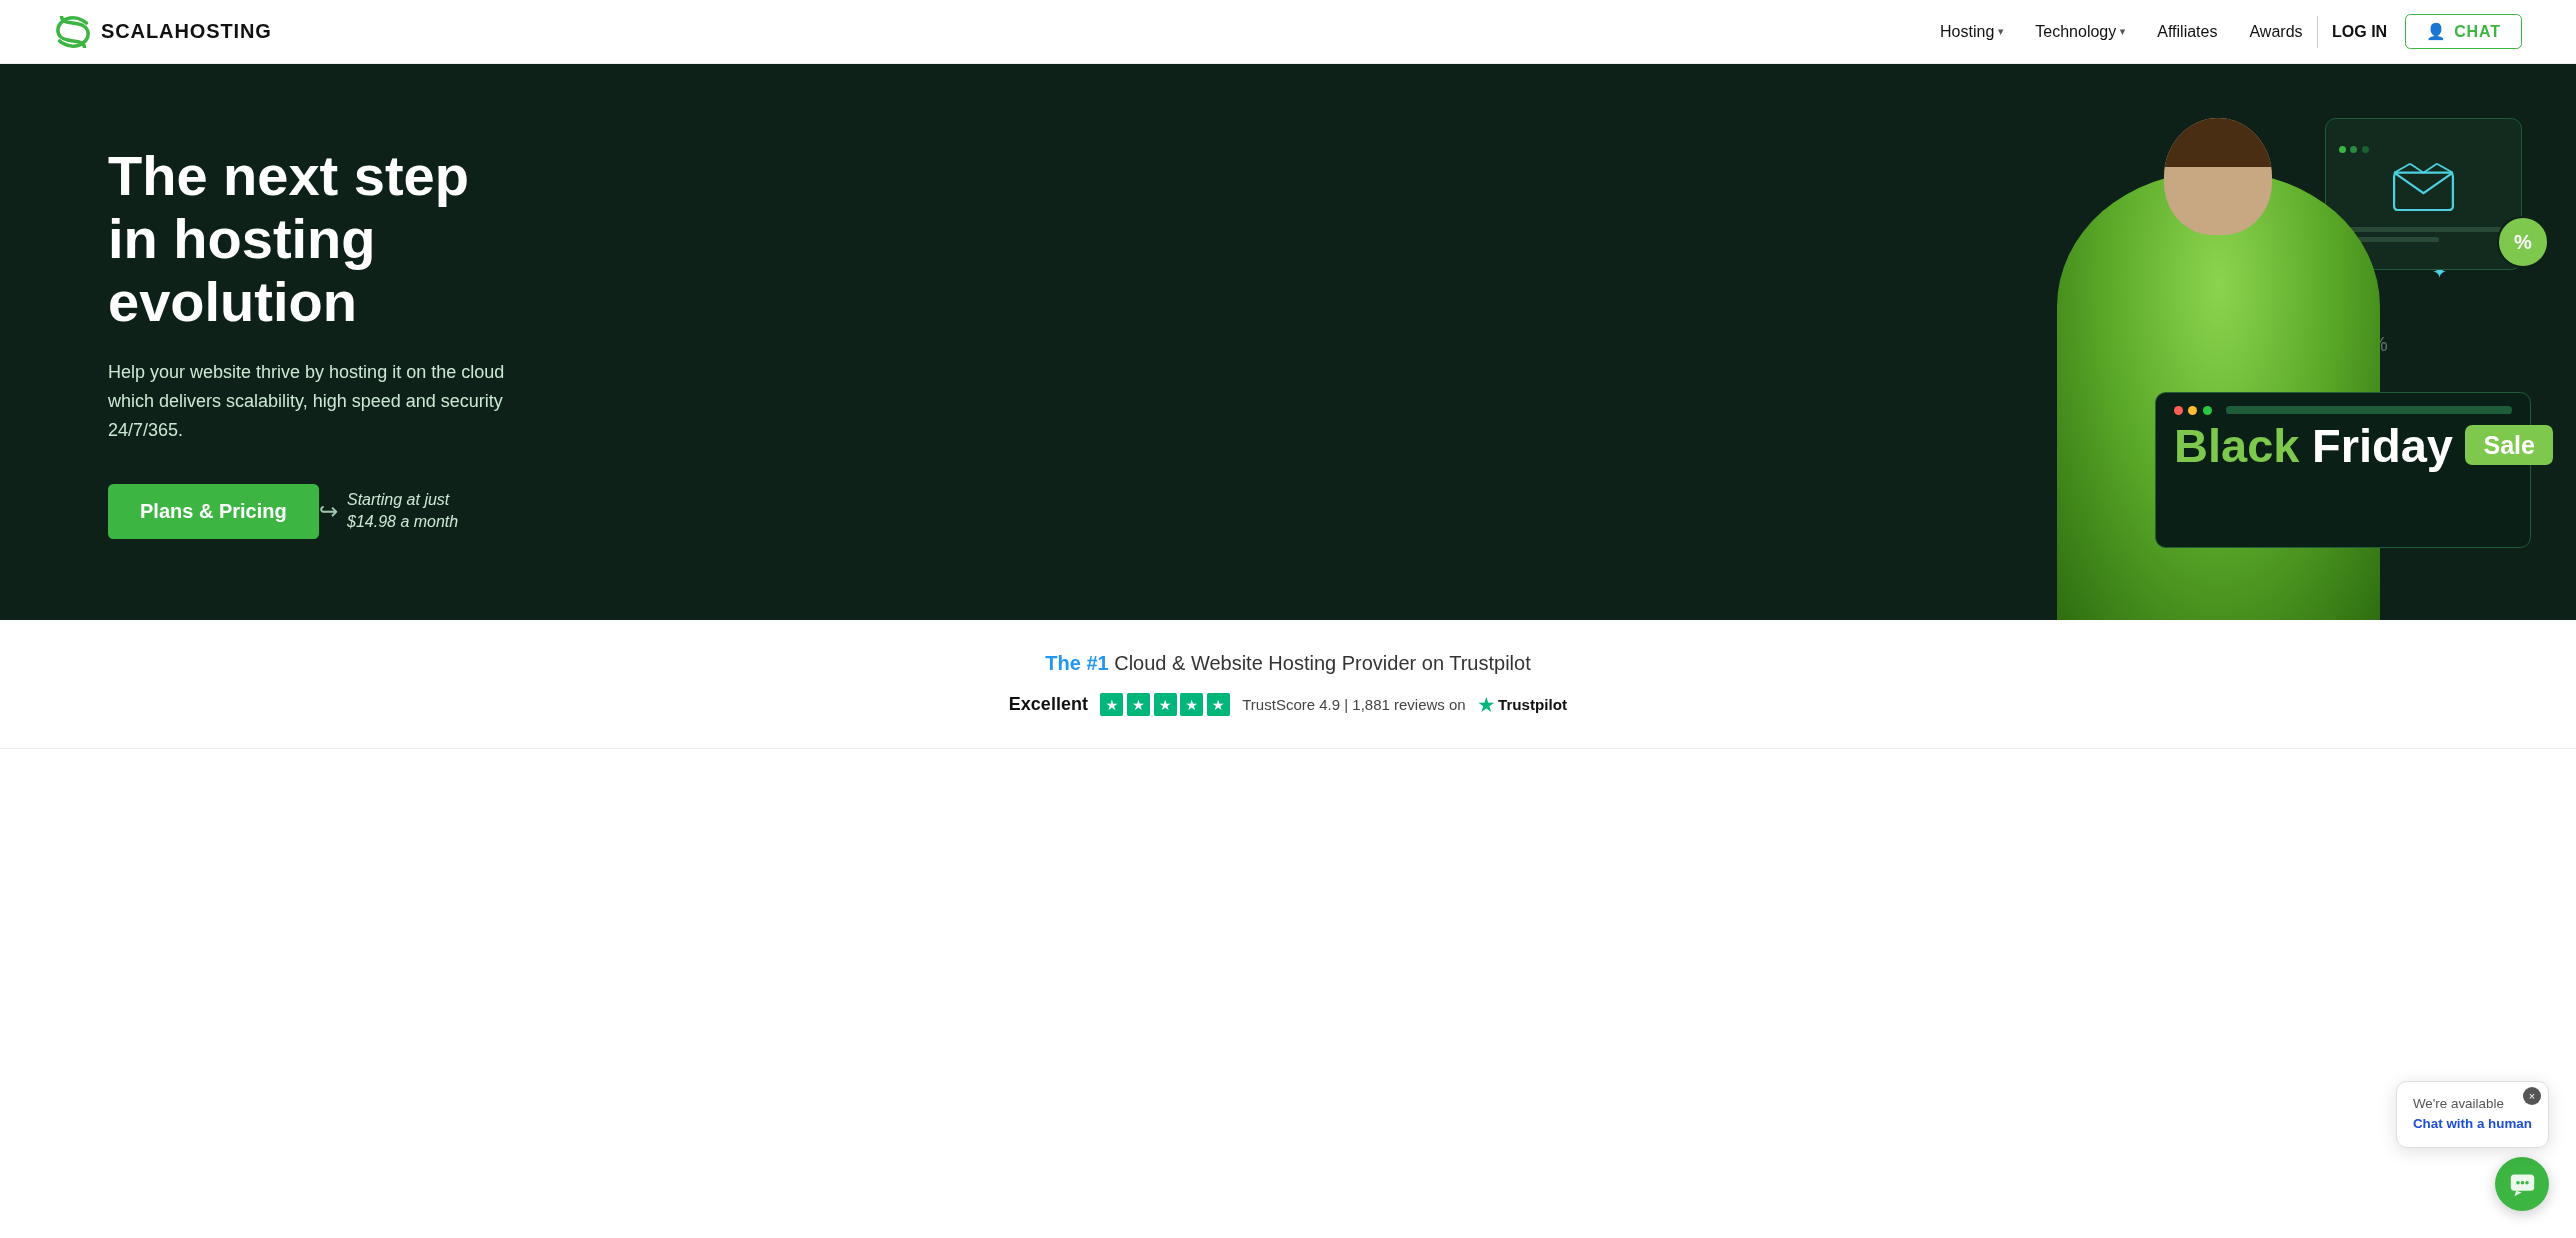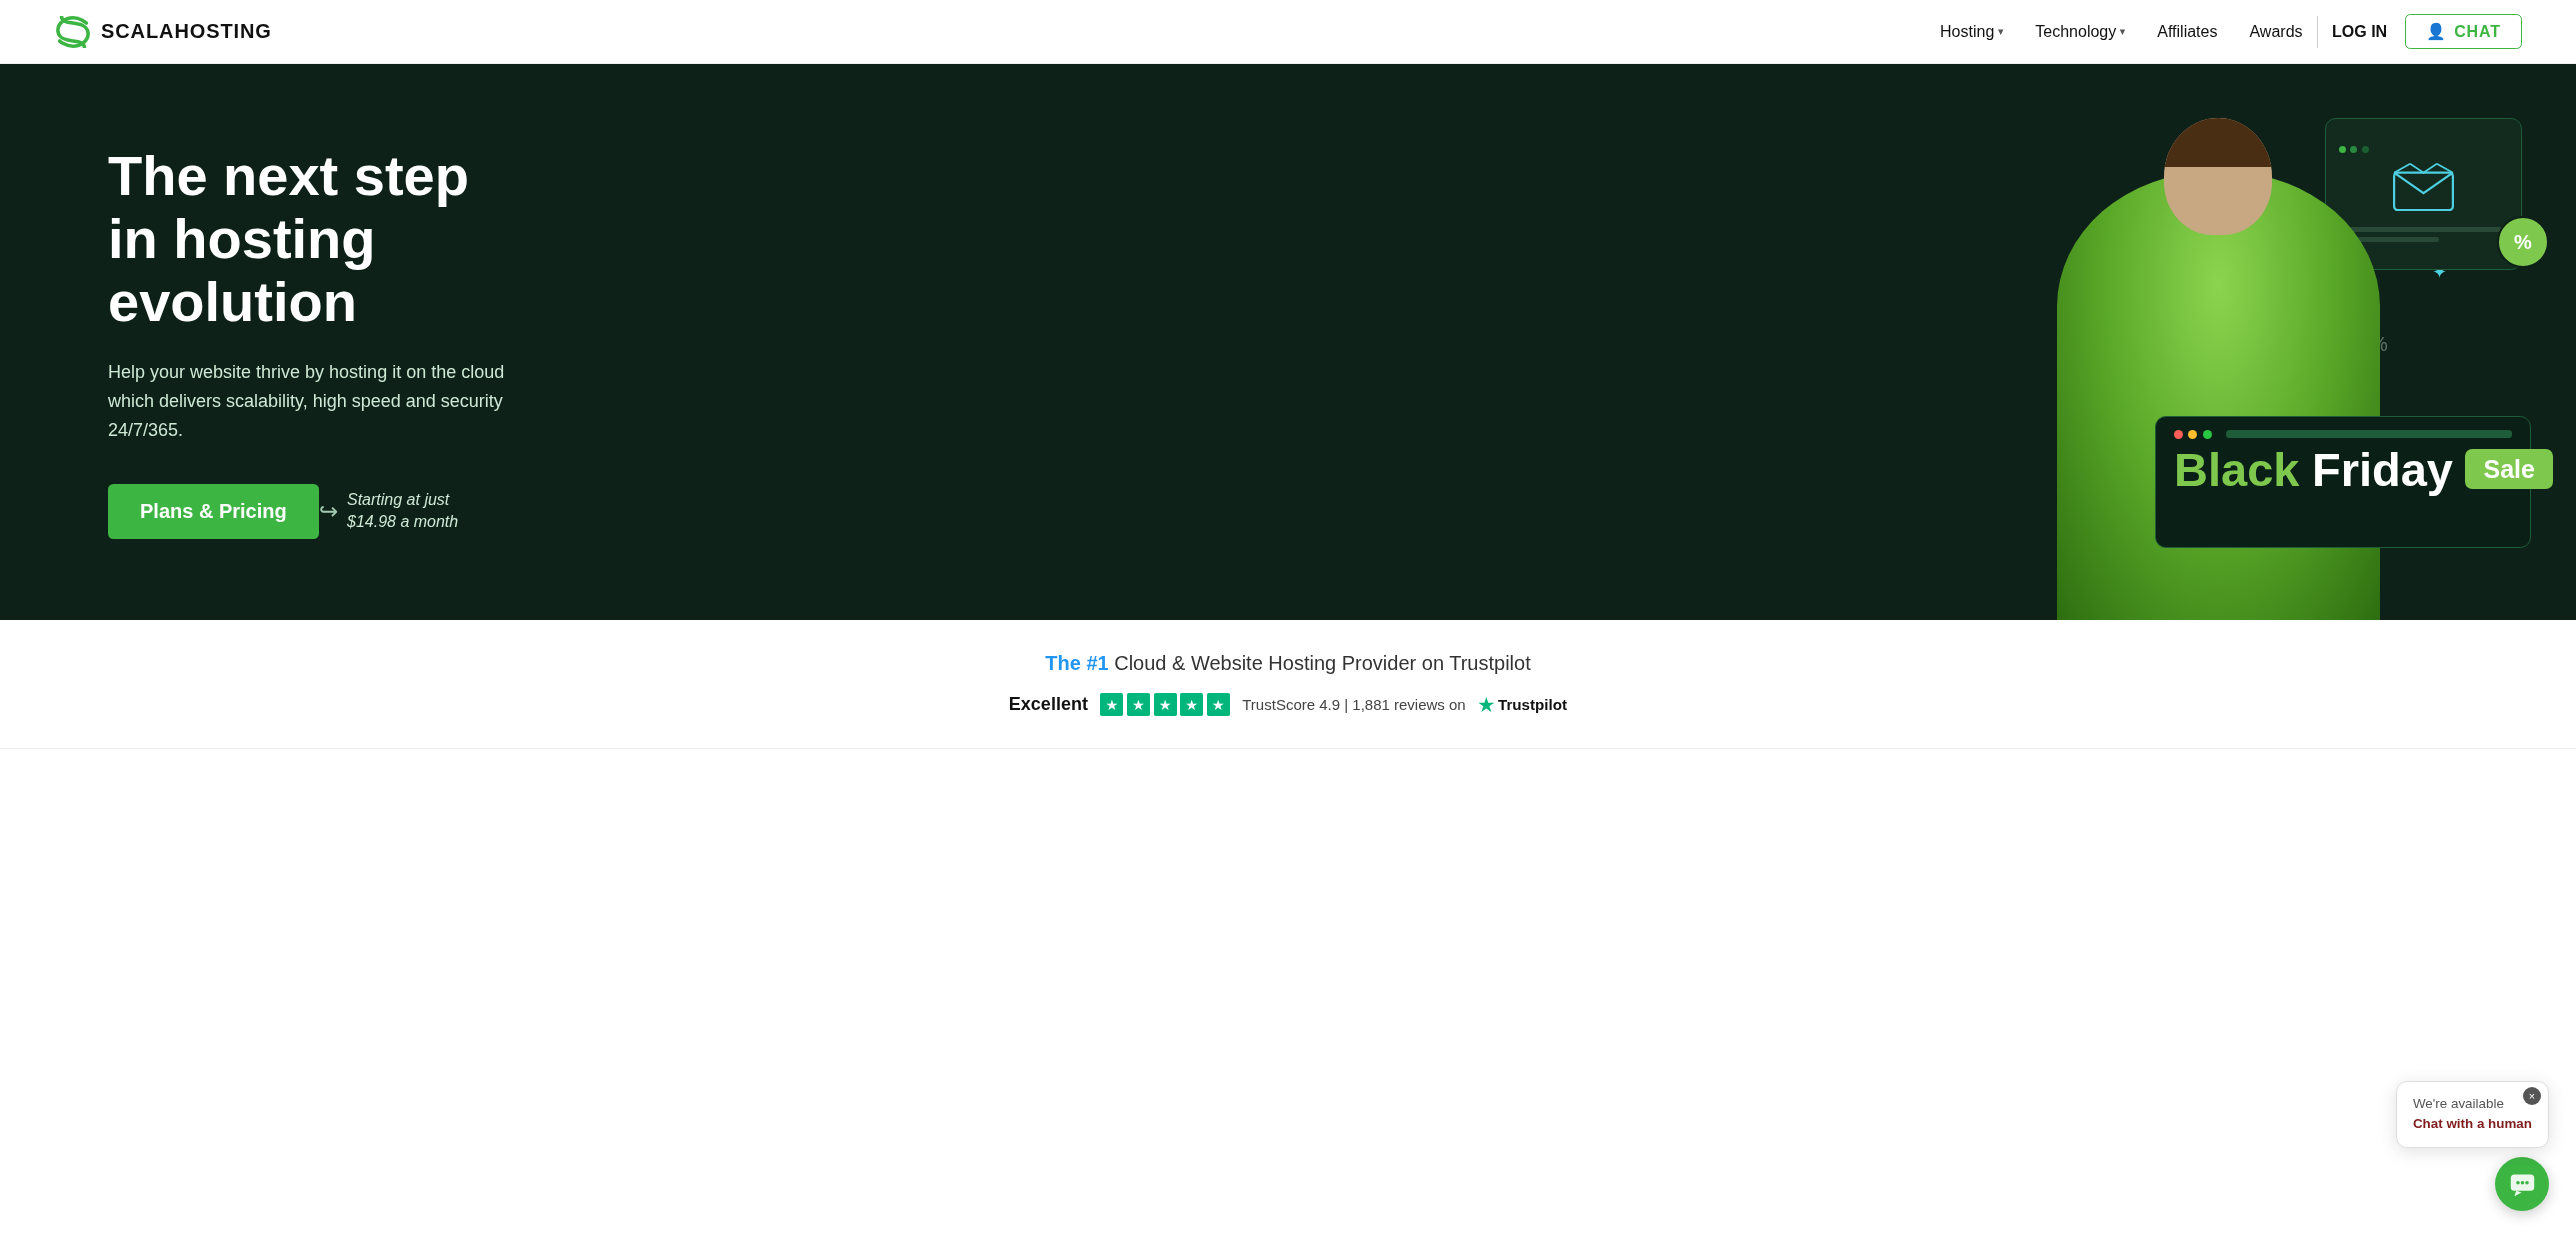--- a/index.html
+++ b/index.html
@@ -218,21 +218,21 @@
       color: #fff;
       border: 2.7px solid #0d2118;
     }
 
     
     .bf-card {
       position: absolute;
       bottom: 72px;
       right: 45px;
       width: 376px;
-      height: 132px;
+      height: 156px;
       background: #0a1f15;
       border: 1.3px solid #1e5c3a;
       border-radius: 10.8px;
       display: flex;
       flex-direction: column;
       padding: 12.5px 18px;
       gap: 7.2px;
     }
     .bf-card-dots {
       display: flex;
@@ -392,21 +392,21 @@
       box-shadow: 0 3.6px 18px rgba(0,0,0,0.12);
       position: relative;
       font-size: 13.4px;
       line-height: 1.5;
       color: #333;
     }
     .chat-popup .available-text {
       color: #555;
     }
     .chat-popup .chat-human {
-      color: #7f1d1d;
+      color: #1d4ed8;
       font-weight: 700;
     }
     .chat-close {
       position: absolute;
       top: 5.4px;
       right: 7.2px;
       background: #555;
       color: #fff;
       border: none;
       border-radius: 50%;

